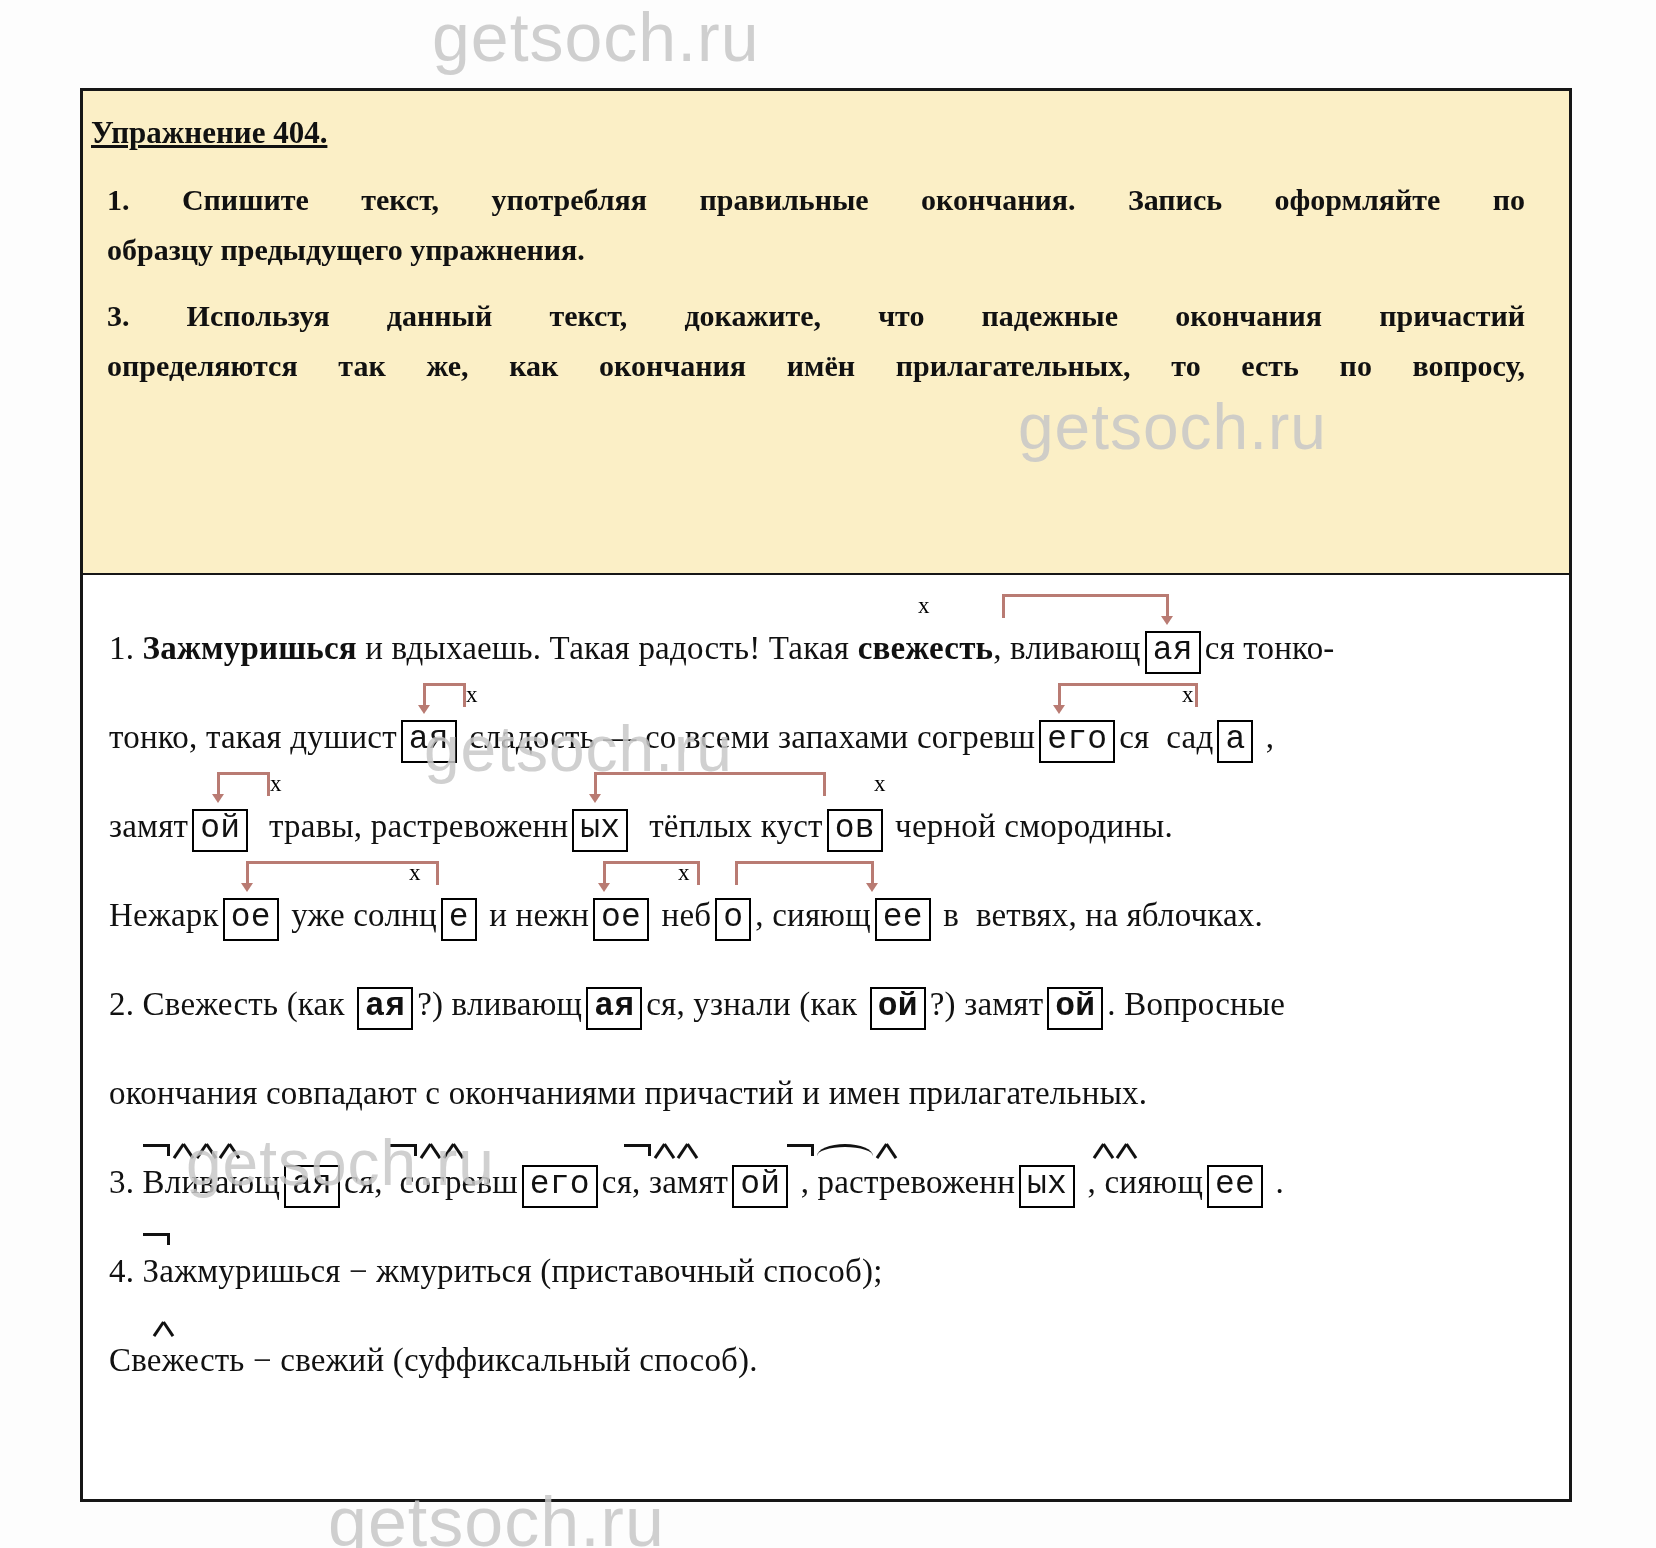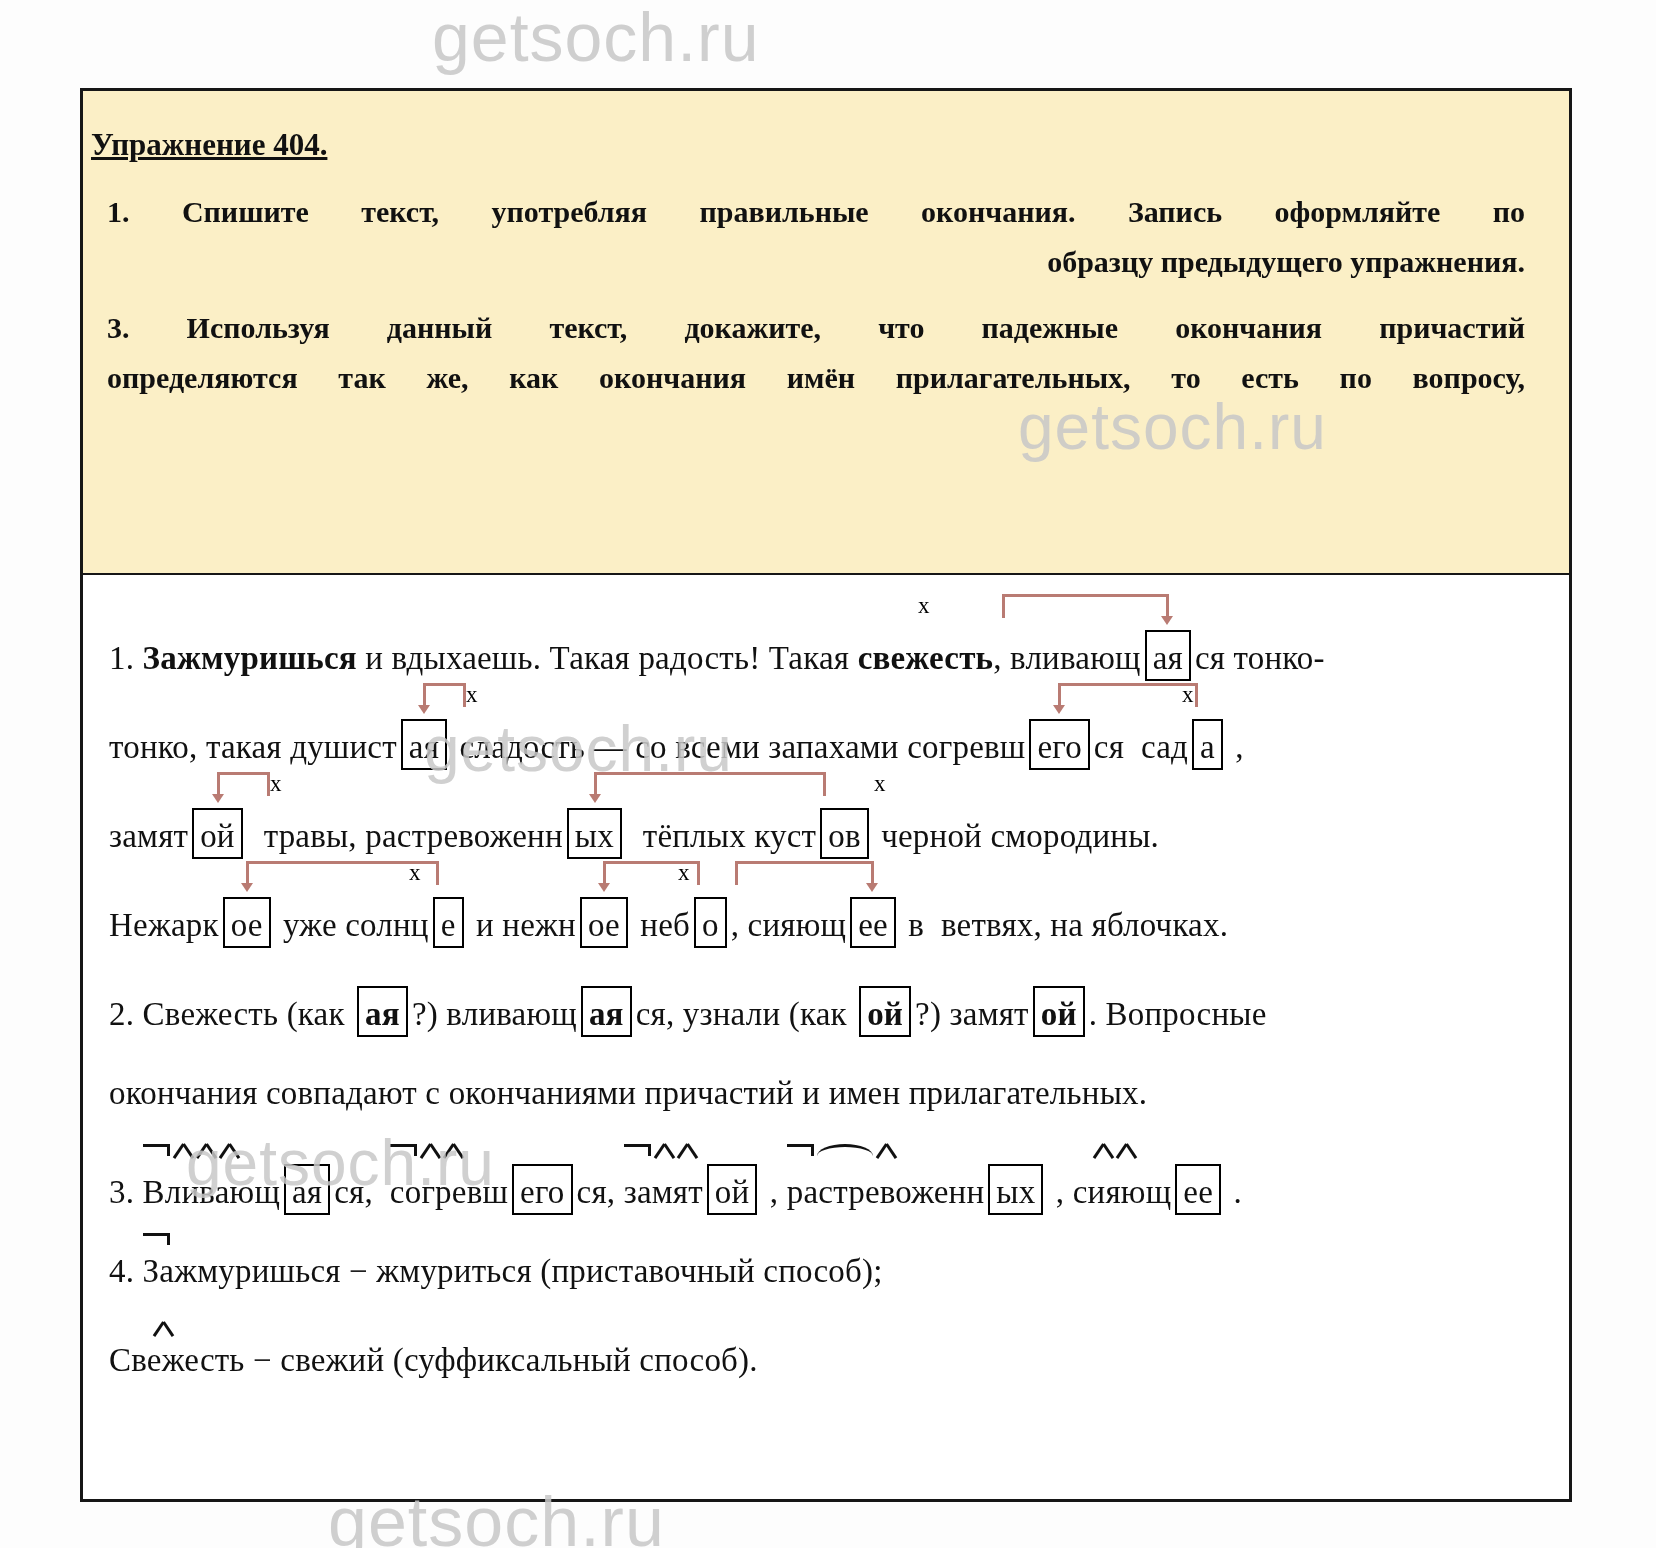--- a/index.html
+++ b/index.html
@@ -31,40 +31,40 @@
     position:absolute;left:80px;top:88px;width:1492px;z-index:1;
     border:3px solid var(--border);background:transparent;
   }
   .instr{
     background:var(--panel-bg);border-bottom:2px solid var(--border);
     height:484px;padding:12px 28px 16px 8px;overflow:hidden;
   }
   .instr-content{position:relative;z-index:3;}
   .instr-title{
     font-size:31px;font-weight:bold;text-decoration:underline;
-    line-height:52px;margin:16px 0 2px 0;
+    line-height:52px;margin:4px 0 2px 0;
   }
   .instr-item{font-size:30px;font-weight:bold;margin:16px;}
   .instr-item div{line-height:50px;}
   .jline{text-align:justify;text-align-last:justify;}
-  .lline{text-align:right;}
+  .lline{text-align:left;}
   
   .ans{
     background:#ffffff;height:924px;padding:9px 30px 20px 26px;overflow:hidden;
   }
   .ans-content{position:relative;z-index:3;}
   .ans-line{
     position:relative;height:89px;padding-top:46px;
     font-size:33px;letter-spacing:.2px;white-space:pre;
   }
   .tok{display:inline;}
   .tok.bold{font-weight:bold;}
   .tok.boxed{
     display:inline-block;border:2px solid #000;
-    padding:8px 6px 2px 6px;margin:0 4px;line-height:1.12;
+    padding:0 6px 2px 6px;margin:0 4px;line-height:1.12;font-family:Liberation Mono, monospace;
   }
   
   .arrow{position:absolute;top:10px;height:3px;background:var(--arrow);}
   .arrow .tick{position:absolute;top:0;width:3px;height:24px;background:var(--arrow);}
   .arrow .ahead{position:absolute;top:0;width:3px;height:22px;background:var(--arrow);}
   .arrow .ahead::after{
     content:'';position:absolute;top:100%;left:-5px;
     border:6px solid transparent;border-top:9px solid var(--arrow);
   }
   .xmark{

